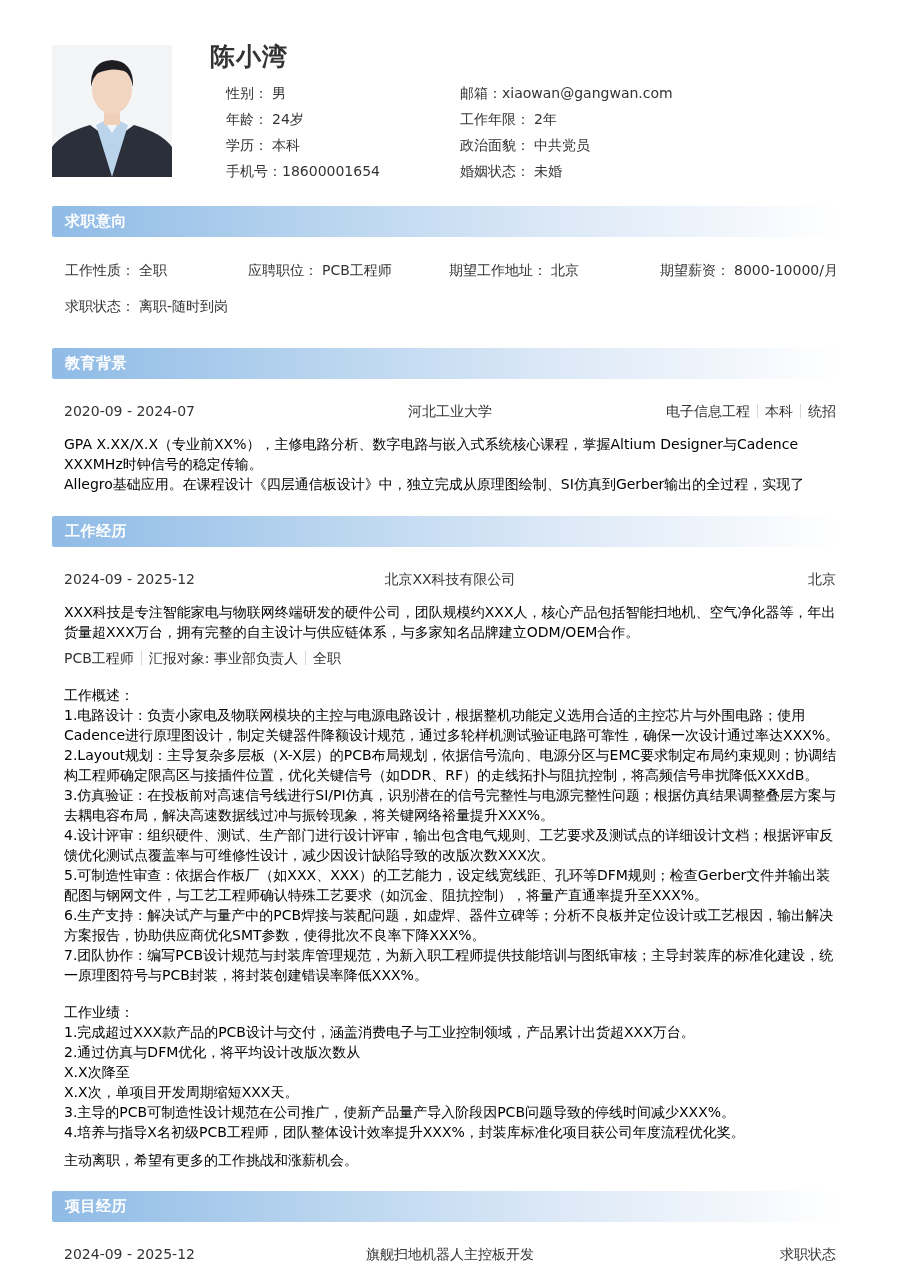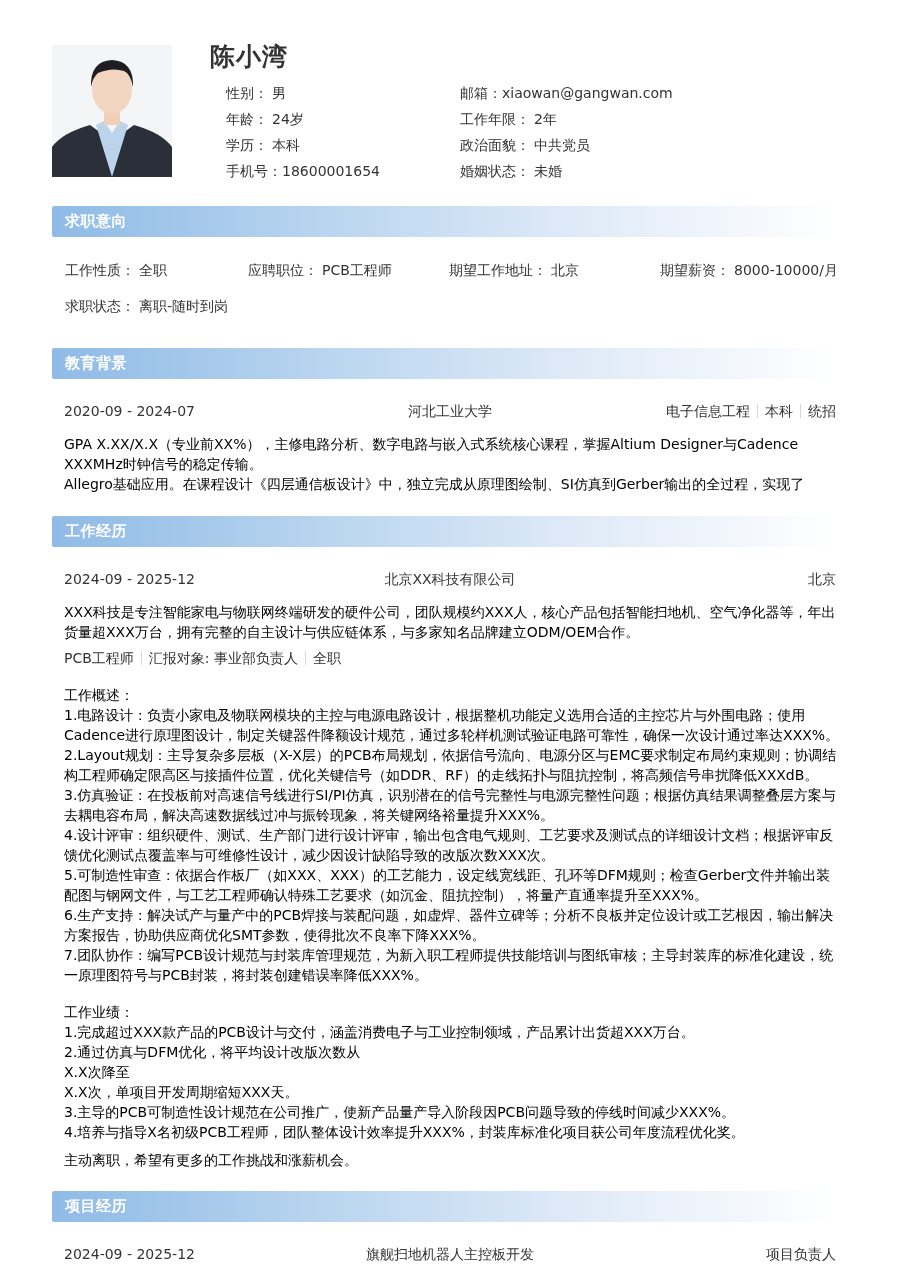--- a/index.html
+++ b/index.html
@@ -173,16 +173,16 @@
   <div class="para" style="top:1150px;">
     <span class="line">主动离职，希望有更多的工作挑战和涨薪机会。</span>
   </div>
 
   <div class="sec-bar" style="top:1191px;">
     <span>项目经历</span>
   </div>
   <div class="row3" style="top:1246px;">
     <span class="l">2024-09 - 2025-12</span>
     <span class="m">旗舰扫地机器人主控板开发</span>
-    <span class="r">项目负责人</span>
+    <span class="r">求职状态</span>
   </div>
 
 </div>
 
 </body></html>

